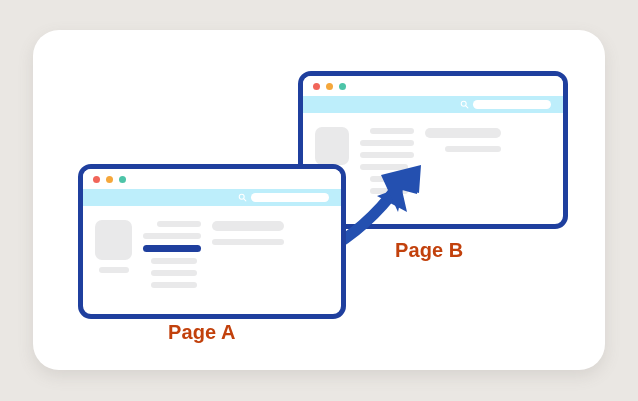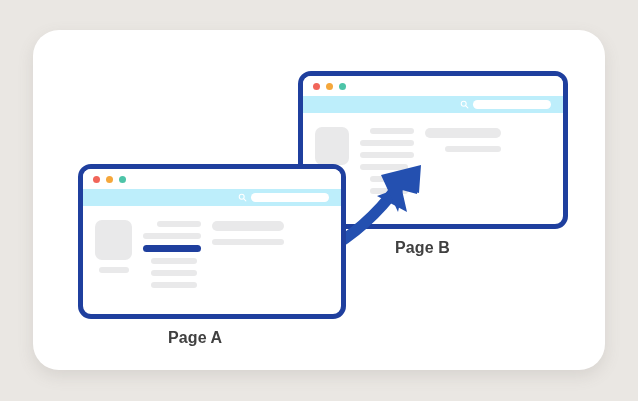--- a/index.html
+++ b/index.html
@@ -153,27 +153,27 @@
     height: 401px;
     z-index: 3;
     pointer-events: none;
   }
 
   
   .label {
     position: absolute;
     font-family: "Liberation Sans", sans-serif;
     font-weight: bold;
-    font-size: 16px;
-    color: #404040;
+    font-size: 20px;
+    color: #c2410c;
     letter-spacing: 0.1px;
     z-index: 5;
     white-space: nowrap;
   }
-  .label.page-a-label { left: 168px; top: 329px; }
+  .label.page-a-label { left: 168px; top: 321px; }
   .label.page-b-label { left: 395px; top: 239px; }
 </style>
 </head>
 <body>
 
 <div class="stage">
 
   <div class="card"></div>
 
   <div class="window page-b">

